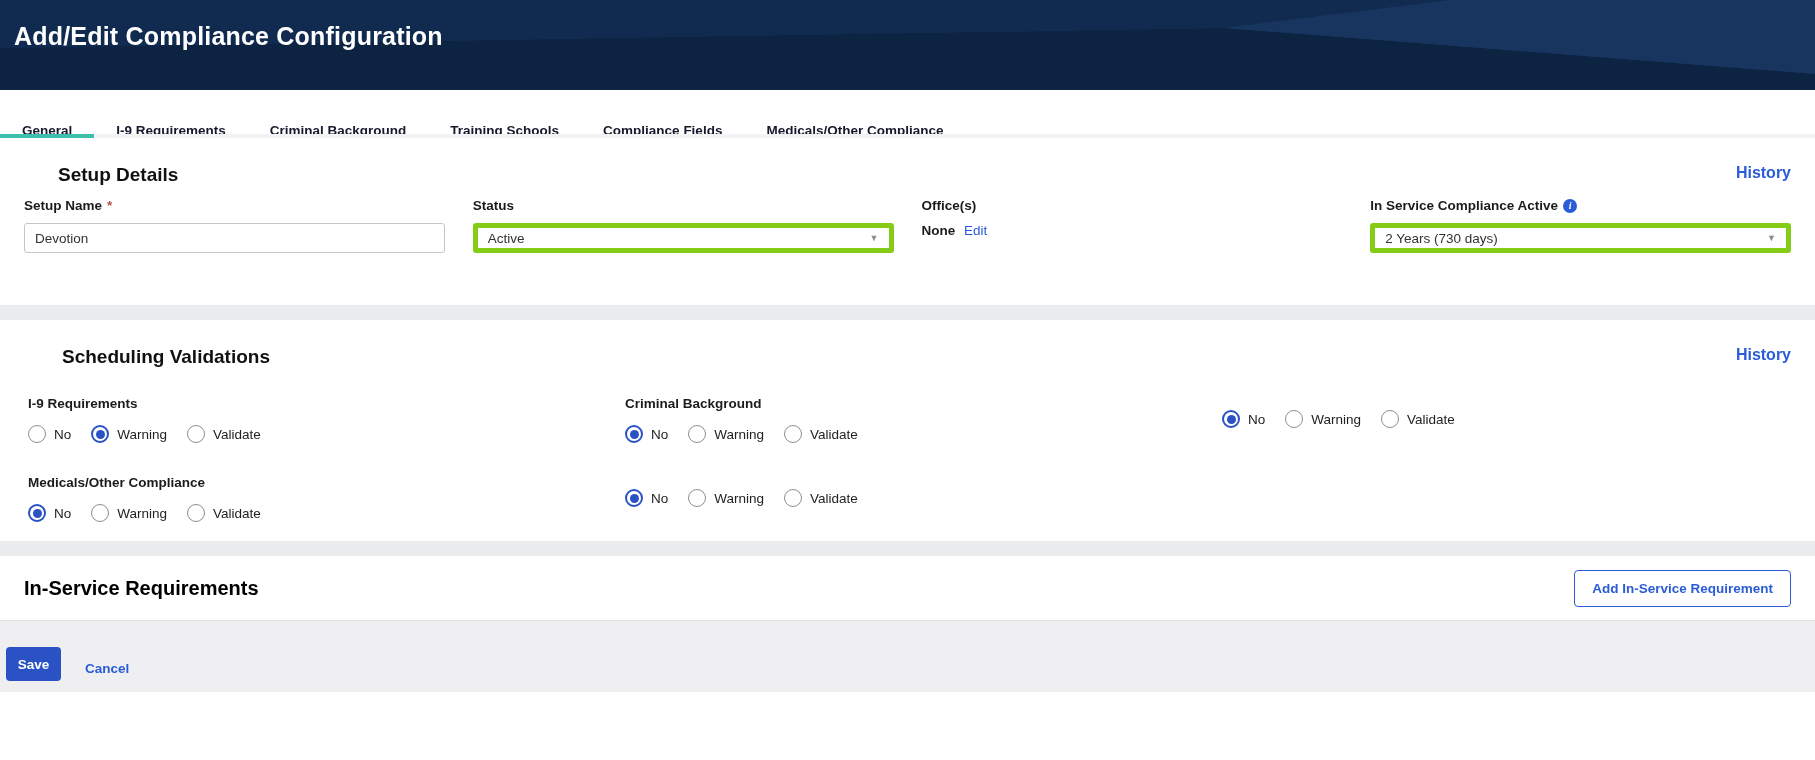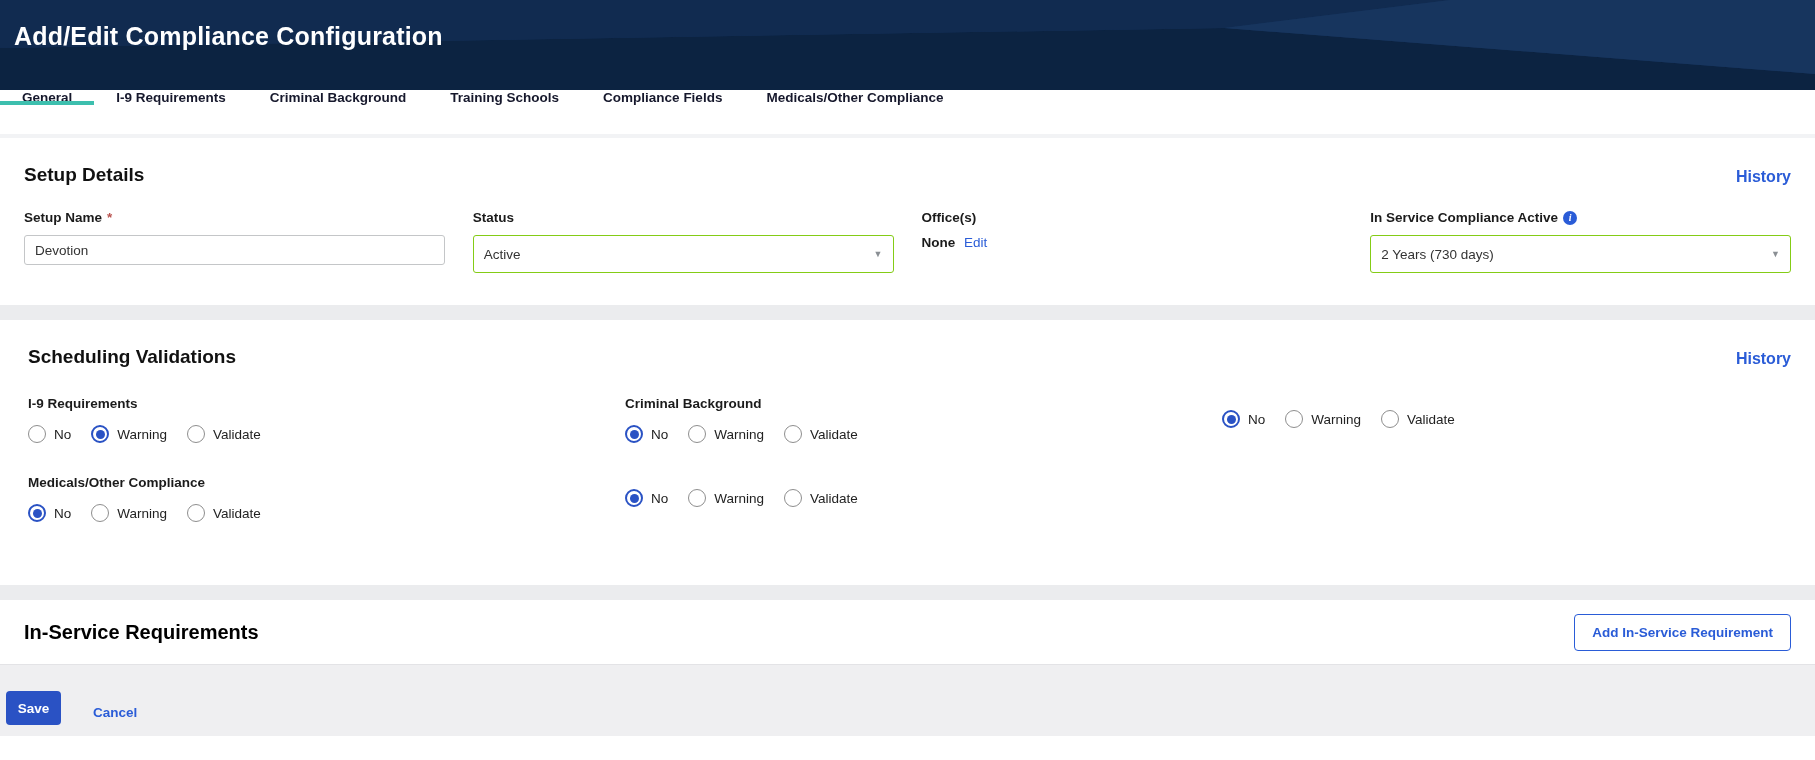--- a/index.html
+++ b/index.html
@@ -6,75 +6,75 @@
   html,body { width:1815px; height:760px; overflow:hidden; background:#fff;
     font-family:"Liberation Sans", sans-serif; }
 
   
   .topbar { position:relative; height:90px; background:#112B50; overflow:hidden; }
   .topbar svg { position:absolute; inset:0; width:100%; height:100%; }
   .topbar h1 { position:absolute; left:14px; top:22px; color:#ffffff;
     font-size:25px; font-weight:700; letter-spacing:.2px; }
 
   
-  .tabbar { position:relative; height:48px; background:#fff; display:flex; align-items:flex-start; }
+  .tabbar { position:relative; height:48px; background:#fff; display:flex; align-items:flex-end; }
   .tabbar::after { content:""; position:absolute; left:0; right:0; bottom:0; height:4px; background:#f2f3f5; }
   .tab { position:relative; padding:0 22px; display:flex; align-items:center;
     font-size:13.5px; font-weight:700; color:#16182c; cursor:pointer; white-space:nowrap; }
   .tab.active::after { content:""; position:absolute; left:0; right:0; bottom:0; height:4px;
     background:#3DBFAE; z-index:2; }
 
   
   .card { background:#fff; padding:26px 24px 0 24px; }
   .section-gap { height:15px; background:#ebecee; }
-  .head-row { display:flex; align-items:flex-end; justify-content:space-between; }
+  .head-row { display:flex; align-items:flex-start; justify-content:space-between;margin-left:34px; }
   .card h2 { font-size:19px; font-weight:700; color:#111111; }
   .history-link { font-size:16px; font-weight:700; color:#2a5cd7; cursor:pointer; text-decoration:none; }
 
   
   .card-setup { height:167px; }
-  .fields-grid { display:grid; grid-template-columns:repeat(4,1fr); column-gap:28px; margin-top:24px; }
+  .fields-grid { display:grid; grid-template-columns:repeat(4,1fr); column-gap:28px; margin-top:12px; }
   .field-label { font-size:13.5px; font-weight:700; color:#1b1b1b; margin-bottom:10px; display:flex; align-items:center; gap:5px;}
   .req { color:#b9534f; font-weight:700; }
   .text-input { width:100%; height:30px; border:1px solid #c4c6c8; border-radius:3px;
     padding:0 10px; font-size:13.5px; color:#333; font-family:"Liberation Sans", sans-serif; background:#fff; }
-  .select { position:relative; width:100%; height:38px; border:1px solid #84cc16; border-radius:3px;
+  .select { position:relative; width:100%; height:30px; border:5px solid #84cc16; border-radius:3px;
     background:#fff; display:flex; align-items:center; padding:0 26px 0 10px;
     font-size:13.5px; color:#333; cursor:pointer; }
   .select .caret { position:absolute; right:10px; top:50%; transform:translateY(-50%);
     font-size:9px; color:#8a8f94; }
   .offices-value { font-size:13.5px; margin-top:3px; }
   .offices-value .none { font-weight:700; color:#1b1b1b; }
   .edit-link { color:#2a5cd7; cursor:pointer; text-decoration:none; margin-left:5px; }
   .info-icon { display:inline-flex; width:14px; height:14px; border-radius:50%; background:#2a5cd7;
     color:#fff; font-size:10px; font-weight:700; align-items:center; justify-content:center;
     font-family:"Liberation Serif", serif; font-style:italic; cursor:pointer; }
 
   
-  .card-sched { height:265px;padding-left:28px; }
+  .card-sched { height:221px;padding-left:28px; }
   .groups-grid { display:grid; grid-template-columns:repeat(3,1fr); column-gap:28px; row-gap:32px; margin-top:28px; }
   .group-label { font-size:13.5px; font-weight:700; color:#1b1b1b; }
   .options { display:flex; align-items:center; gap:20px; margin-top:14px; }
   .option { display:flex; align-items:center; gap:8px; cursor:pointer; }
   .option-label { font-size:13.5px; color:#222; }
   .radio { width:18px; height:18px; border-radius:50%; border:1px solid #8e8e8e; background:#fff;
     display:flex; align-items:center; justify-content:center; flex:0 0 auto; }
   .radio.selected { border:2px solid #2a52c4; }
   .radio.selected .dot { width:9px; height:9px; border-radius:50%; background:#2a52c4; }
 
   
   .card-inservice { height:64px; display:flex; align-items:center; justify-content:space-between;
     padding:12px 24px; }
   .card-inservice h2 { font-size:20px; }
   .outline-btn { border:1px solid #2a5cd7; background:#fff; color:#2a5cd7; font-weight:700;
     font-size:13.5px; border-radius:4px; padding:0 17px; height:37px; cursor:pointer;
     font-family:"Liberation Sans", sans-serif; }
 
   
-  .footer { height:72px; background:#efeff1; padding:26px 0 0 6px; display:flex; align-items:flex-start; gap:32px;
+  .footer { height:72px; background:#efeff1; padding:26px 0 0 6px; display:flex; align-items:flex-start; gap:24px;
     border-top:1px solid #e3e3e6; }
   .save-btn { background:#2a52c4; color:#fff; font-weight:700; font-size:13.5px; border:none;
     border-radius:4px; width:55px; height:34px; cursor:pointer; font-family:"Liberation Sans", sans-serif; }
   .cancel-link { font-size:13.5px; font-weight:700; color:#2a5cd7; cursor:pointer;
     align-self:center; margin-top:-2px; text-decoration:none; }
 </style>
 </head>
 <body>
 
 <header class="topbar">

